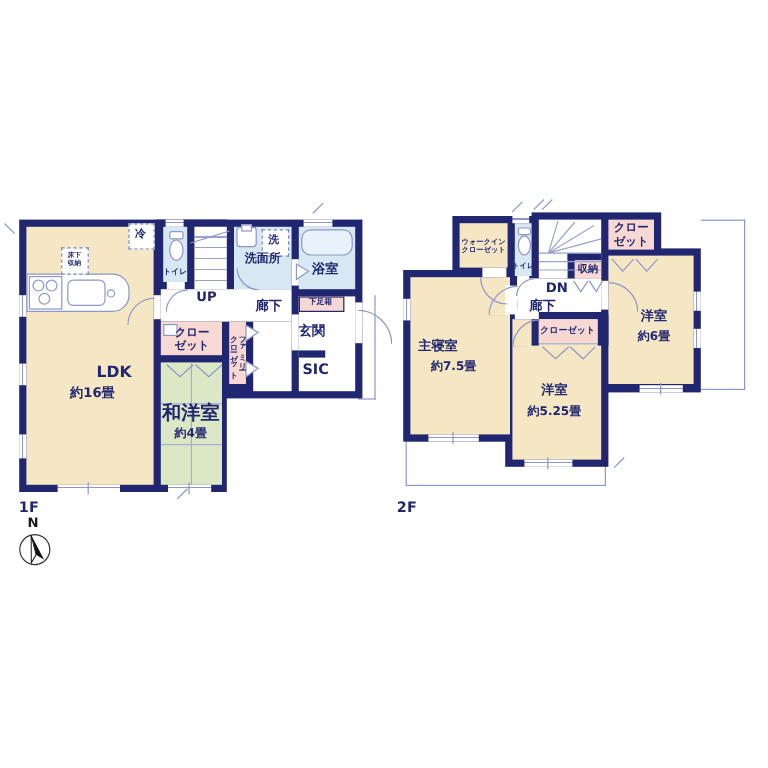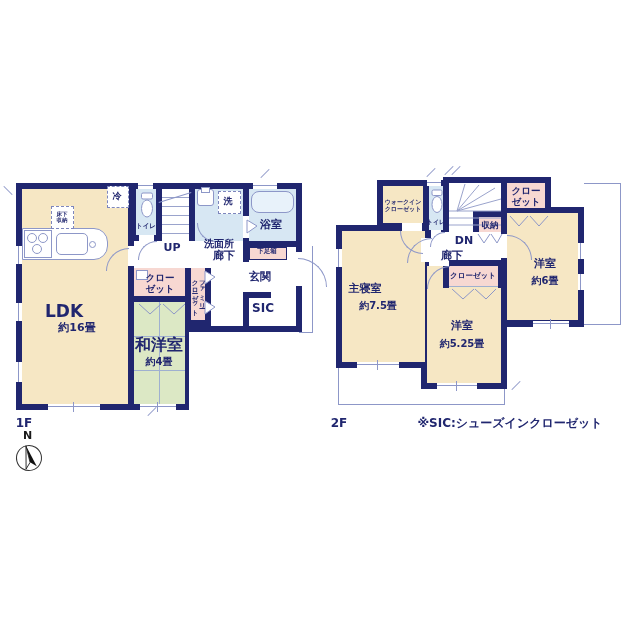--- a/index.html
+++ b/index.html
@@ -108,36 +108,36 @@
     </svg>
   <svg class="a" style="left:138px;top:303px;" width="48" height="12" viewBox="0 0 48 12">
       <polyline points="1,1 12,11 23,1" fill="none" stroke="#8d97c8"></polyline>
       <polyline points="25,1 36,11 47,1" fill="none" stroke="#8d97c8"></polyline>
     </svg>
 
   <div class="a tick" style="left:2px;top:190px;transform:rotate(45deg);"></div>
   <div class="a tick" style="left:259px;top:173px;transform:rotate(-45deg);"></div>
   <div class="a tick" style="left:146px;top:411px;transform:rotate(-45deg);"></div>
 
-  <div class="lbl" style="left:64px;top:311px;font-size:17px;">LDK</div>
+  <div class="lbl" style="left:95px;top:311px;font-size:13px;">LDK</div>
   <div class="lbl" style="left:77px;top:328px;font-size:11px;">約16畳</div>
   <div class="lbl" style="left:159px;top:345px;font-size:16px;">和洋室</div>
   <div class="lbl" style="left:159px;top:362px;font-size:10px;">約4畳</div>
   <div class="lbl" style="left:160px;top:283px;font-size:9.5px;">
       <span>クロー</span>
       <span>ゼット</span>
     </div>
   <div class="lbl-v" style="left:198px;top:294px;">
       <span>ファミリー</span>
       <span>クローゼット</span>
     </div>
   <div class="lbl" style="left:146px;top:227px;font-size:6.5px;">トイレ</div>
   <div class="lbl" style="left:172px;top:248px;font-size:11px;">UP</div>
   <div class="lbl" style="left:228px;top:201px;font-size:9px;">洗</div>
-  <div class="lbl" style="left:219px;top:244px;font-size:10px;">洗面所</div>
+  <div class="lbl" style="left:219px;top:216px;font-size:10px;">洗面所</div>
   <div class="lbl" style="left:271px;top:225px;font-size:11px;">浴室</div>
   <div class="lbl" style="left:224px;top:256px;font-size:11px;">廊下</div>
   <div class="lbl" style="left:267px;top:252px;font-size:6.5px;">下足箱</div>
   <div class="lbl" style="left:260px;top:277px;font-size:11px;">玄関</div>
   <div class="lbl" style="left:263px;top:308px;font-size:12px;">SIC</div>
   <div class="lbl" style="left:117px;top:196px;font-size:9px;">冷</div>
   <div class="lbl" style="left:62px;top:217px;font-size:5.5px;">
       <span>床下</span>
       <span>収納</span>
     </div>
@@ -226,21 +226,20 @@
   <div class="lbl" style="left:365px;top:289px;font-size:11px;">主寝室</div>
   <div class="lbl" style="left:378px;top:306px;font-size:10px;">約7.5畳</div>
   <div class="lbl" style="left:473px;top:276px;font-size:7.5px;">クローゼット</div>
   <div class="lbl" style="left:462px;top:326px;font-size:11px;">洋室</div>
   <div class="lbl" style="left:462px;top:344px;font-size:10px;">約5.25畳</div>
   <div class="lbl" style="left:545px;top:264px;font-size:11px;">洋室</div>
   <div class="lbl" style="left:545px;top:281px;font-size:10px;">約6畳</div>
 
   <div class="lbl" style="left:24px;top:423px;font-size:12px;">1F</div>
   <div class="lbl" style="left:339px;top:423px;font-size:12px;">2F</div>
-  <div class="lbl" style="left:510px;top:423px;font-size:12px;">※SIC:シューズインクローゼット</div>
   <svg class="a" style="left:12px;top:428px;" width="36" height="48" viewBox="0 0 36 48">
     <text x="11" y="11" font-size="11" font-weight="bold" fill="#1a1a1a" font-family="DejaVu Sans, Liberation Sans, sans-serif">N</text>
     <g transform="rotate(-14 17 30)">
       <circle cx="17" cy="30" r="12.5" fill="none" stroke="#333"></circle>
       <polygon points="17,17.5 22.5,40 17,34.5" fill="#111"></polygon>
       <polygon points="17,17.5 11.5,40 17,34.5" fill="#fff" stroke="#111" stroke-width="0.8"></polygon>
     </g>
   </svg>
 
 </div>

